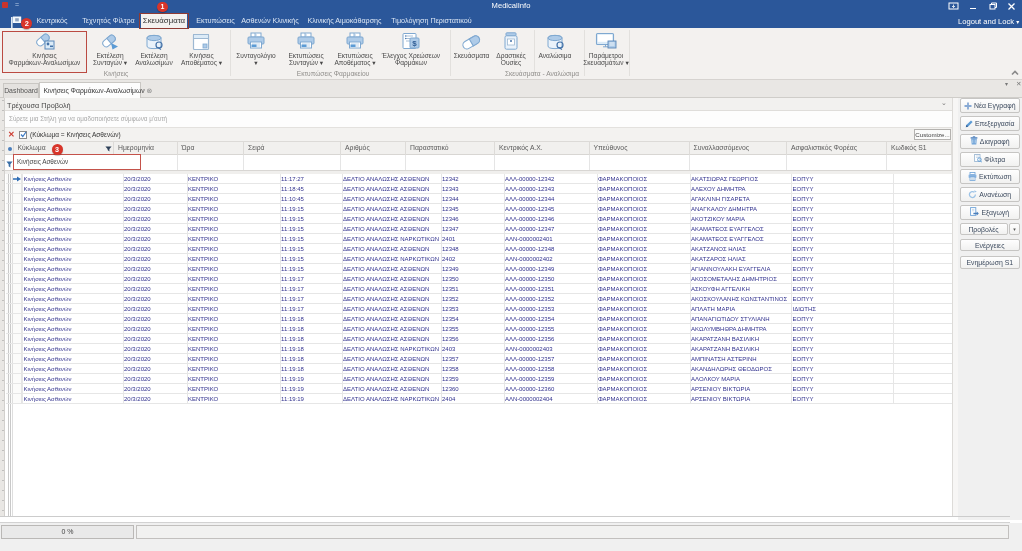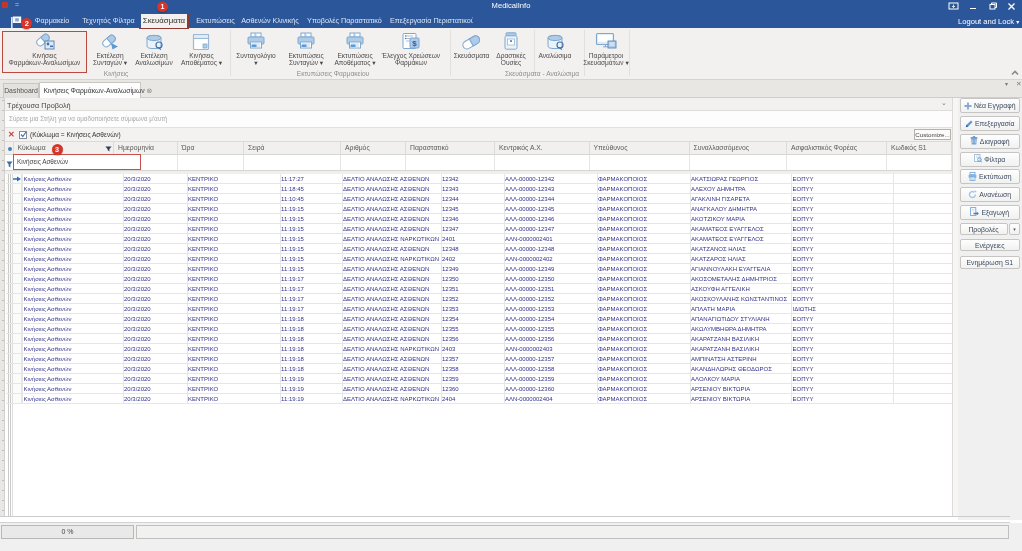--- a/index.html
+++ b/index.html
@@ -23,26 +23,26 @@
 <rect x="42" y="2.5" width="5" height="4.5"></rect>
       <path d="M43.5 2.5 v-1.5 h5 v4.5 h-1.5"></path>
 <path d="M60.5 1.5 l6 6 M66.5 1.5 l-6 6" stroke-width="1.3"></path>
 </g>
   </svg>
 <svg class="abs" style="left:10px;top:16px" width="12" height="12" viewBox="0 0 12 12">
 <path d="M1.8 1 v11" stroke="#dde7f3" stroke-width="1.6"></path>
 <path d="M2.8 0.5 h8.4 v6.5 h-8.4 z" fill="#f4f8fc"></path>
 <rect x="5.2" y="2.2" width="3.6" height="3.2" fill="#8fa3c0"></rect>
 </svg>
-<div class="abs" style="left:26px;top:15px;width:52px;height:13px;color:#dce6f4;font-size:7.2px;line-height:12px;text-align:center;white-space:nowrap;overflow:hidden;">Φαρμακείο</div>
+<div class="abs" style="left:26px;top:15px;width:52px;height:13px;color:#dce6f4;font-size:7.2px;line-height:12px;text-align:center;white-space:nowrap;overflow:hidden;">Κεντρικός</div>
 <div class="abs" style="left:77px;top:15px;width:63px;height:13px;color:#dce6f4;font-size:7.2px;line-height:12px;text-align:center;white-space:nowrap;overflow:hidden;">Τεχνητός Φίλτρα</div>
 <div class="abs" style="left:193px;top:15px;width:45px;height:13px;color:#dce6f4;font-size:7.2px;line-height:12px;text-align:center;white-space:nowrap;overflow:hidden;">Εκτυπώσεις</div>
 <div class="abs" style="left:240px;top:15px;width:60px;height:13px;color:#dce6f4;font-size:7.2px;line-height:12px;text-align:center;white-space:nowrap;overflow:hidden;">Ασθενών Κλινικής</div>
-<div class="abs" style="left:303px;top:15px;width:83px;height:13px;color:#dce6f4;font-size:7.2px;line-height:12px;text-align:center;white-space:nowrap;overflow:hidden;">Υποβολές Παραστατικό</div>
-<div class="abs" style="left:390px;top:15px;width:83px;height:13px;color:#dce6f4;font-size:7.2px;line-height:12px;text-align:center;white-space:nowrap;overflow:hidden;">Επεξεργασία Περιστατικού</div>
+<div class="abs" style="left:303px;top:15px;width:83px;height:13px;color:#dce6f4;font-size:7.2px;line-height:12px;text-align:center;white-space:nowrap;overflow:hidden;">Κλινικής Αιμοκάθαρσης</div>
+<div class="abs" style="left:390px;top:15px;width:83px;height:13px;color:#dce6f4;font-size:7.2px;line-height:12px;text-align:center;white-space:nowrap;overflow:hidden;">Τιμολόγηση Περιστατικού</div>
 <div class="abs" style="left:141px;top:14px;width:46px;height:14px;background:#f3f1ef;color:#2f2f2f;font-size:7.8px;line-height:14px;text-align:center;">Σκευάσματα</div>
 <div class="abs" style="left:958px;top:17px;width:62px;height:10px;color:#fff;font-size:7.6px;white-space:nowrap;">Logout and Lock <span style="font-size:6px;">▾</span></div>
 <div class="abs" style="left:0;top:28px;width:1022px;height:52px;background:#f3f1ef;border-bottom:1px solid #d6d3d0;"></div>
 <div class="abs" style="left:2px;top:30.5px;width:85px;height:42px;background:#f2edea;border:1.5px solid #bb4a42;"></div>
 <svg class="abs" style="left:33px;top:31px" width="22" height="20" viewBox="0 0 22 20">
 <g transform="rotate(-40 10 9)">
 <rect x="3" y="5.5" width="14" height="7" rx="3.5" fill="#ffffff" stroke="#7fa8d0" stroke-width="1"></rect>
 <path d="M10 5.5 h3.5 a3.5 3.5 0 0 1 0 7 H10 z" fill="#aecbe8" stroke="#7fa8d0" stroke-width="1"></path>
 </g>
     <rect x="12" y="10" width="9" height="8" fill="#dcebf7" stroke="#5b87b8" stroke-width="1"></rect>

